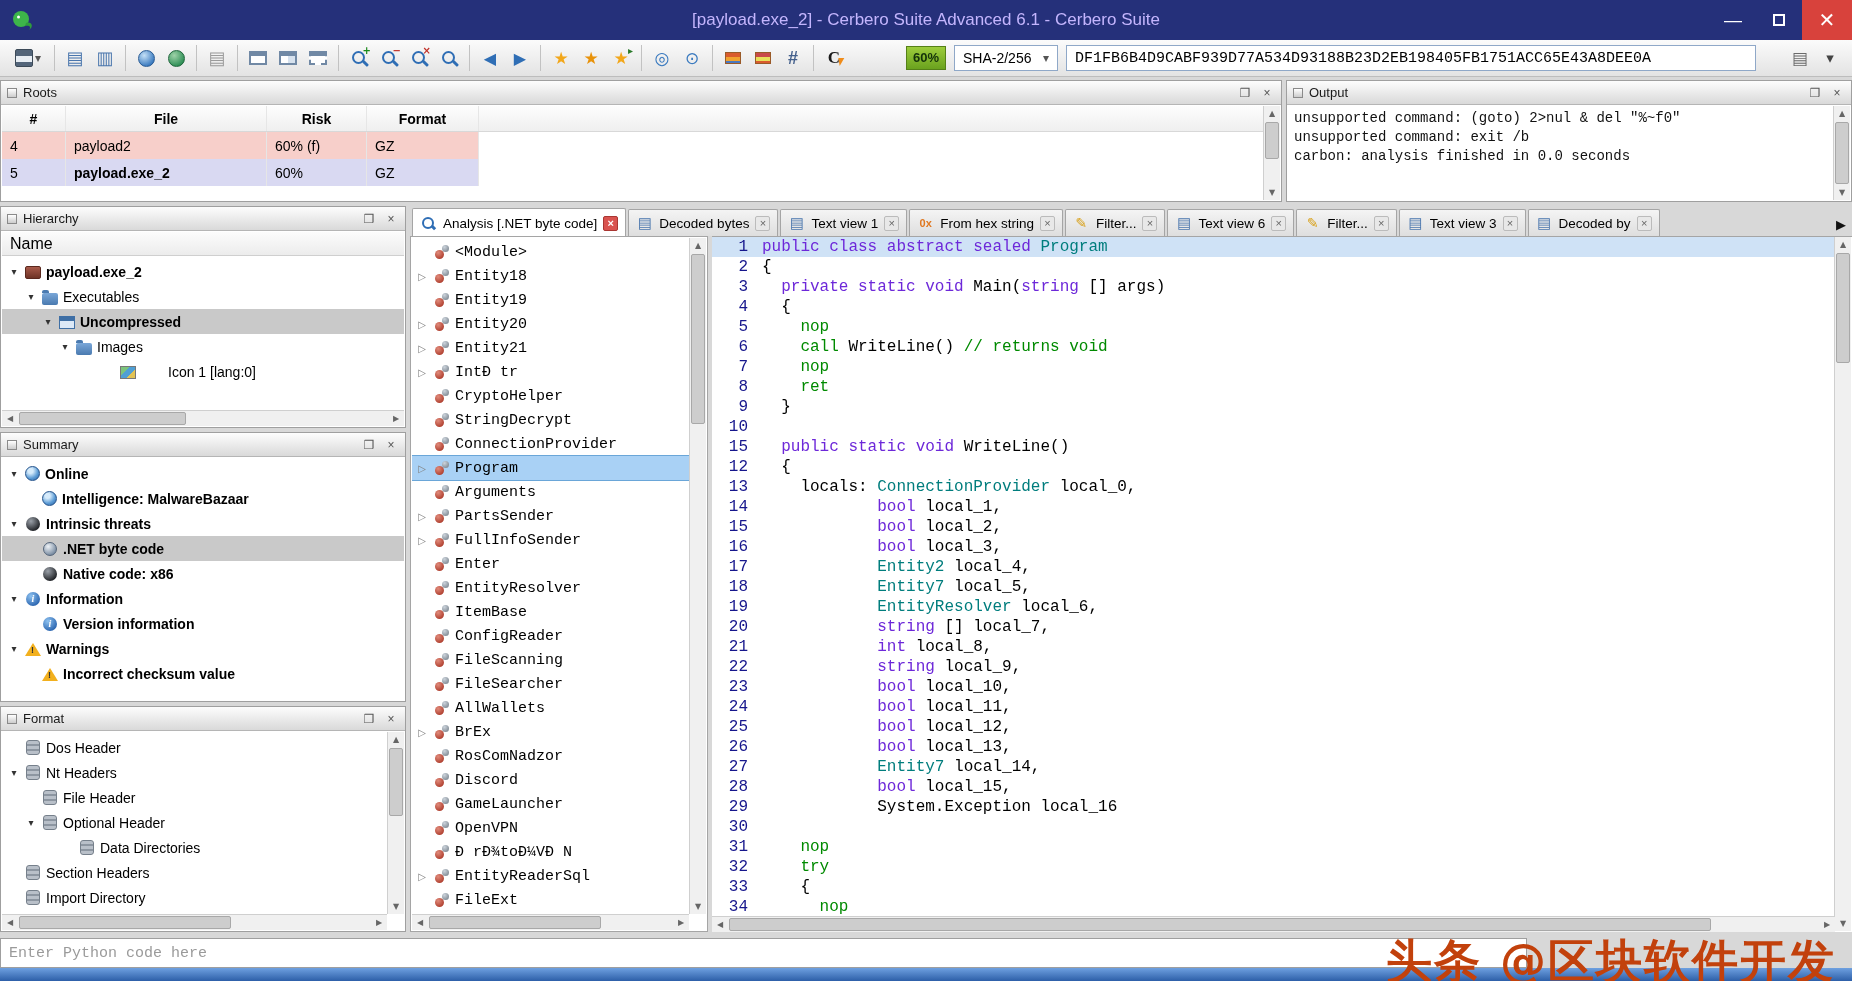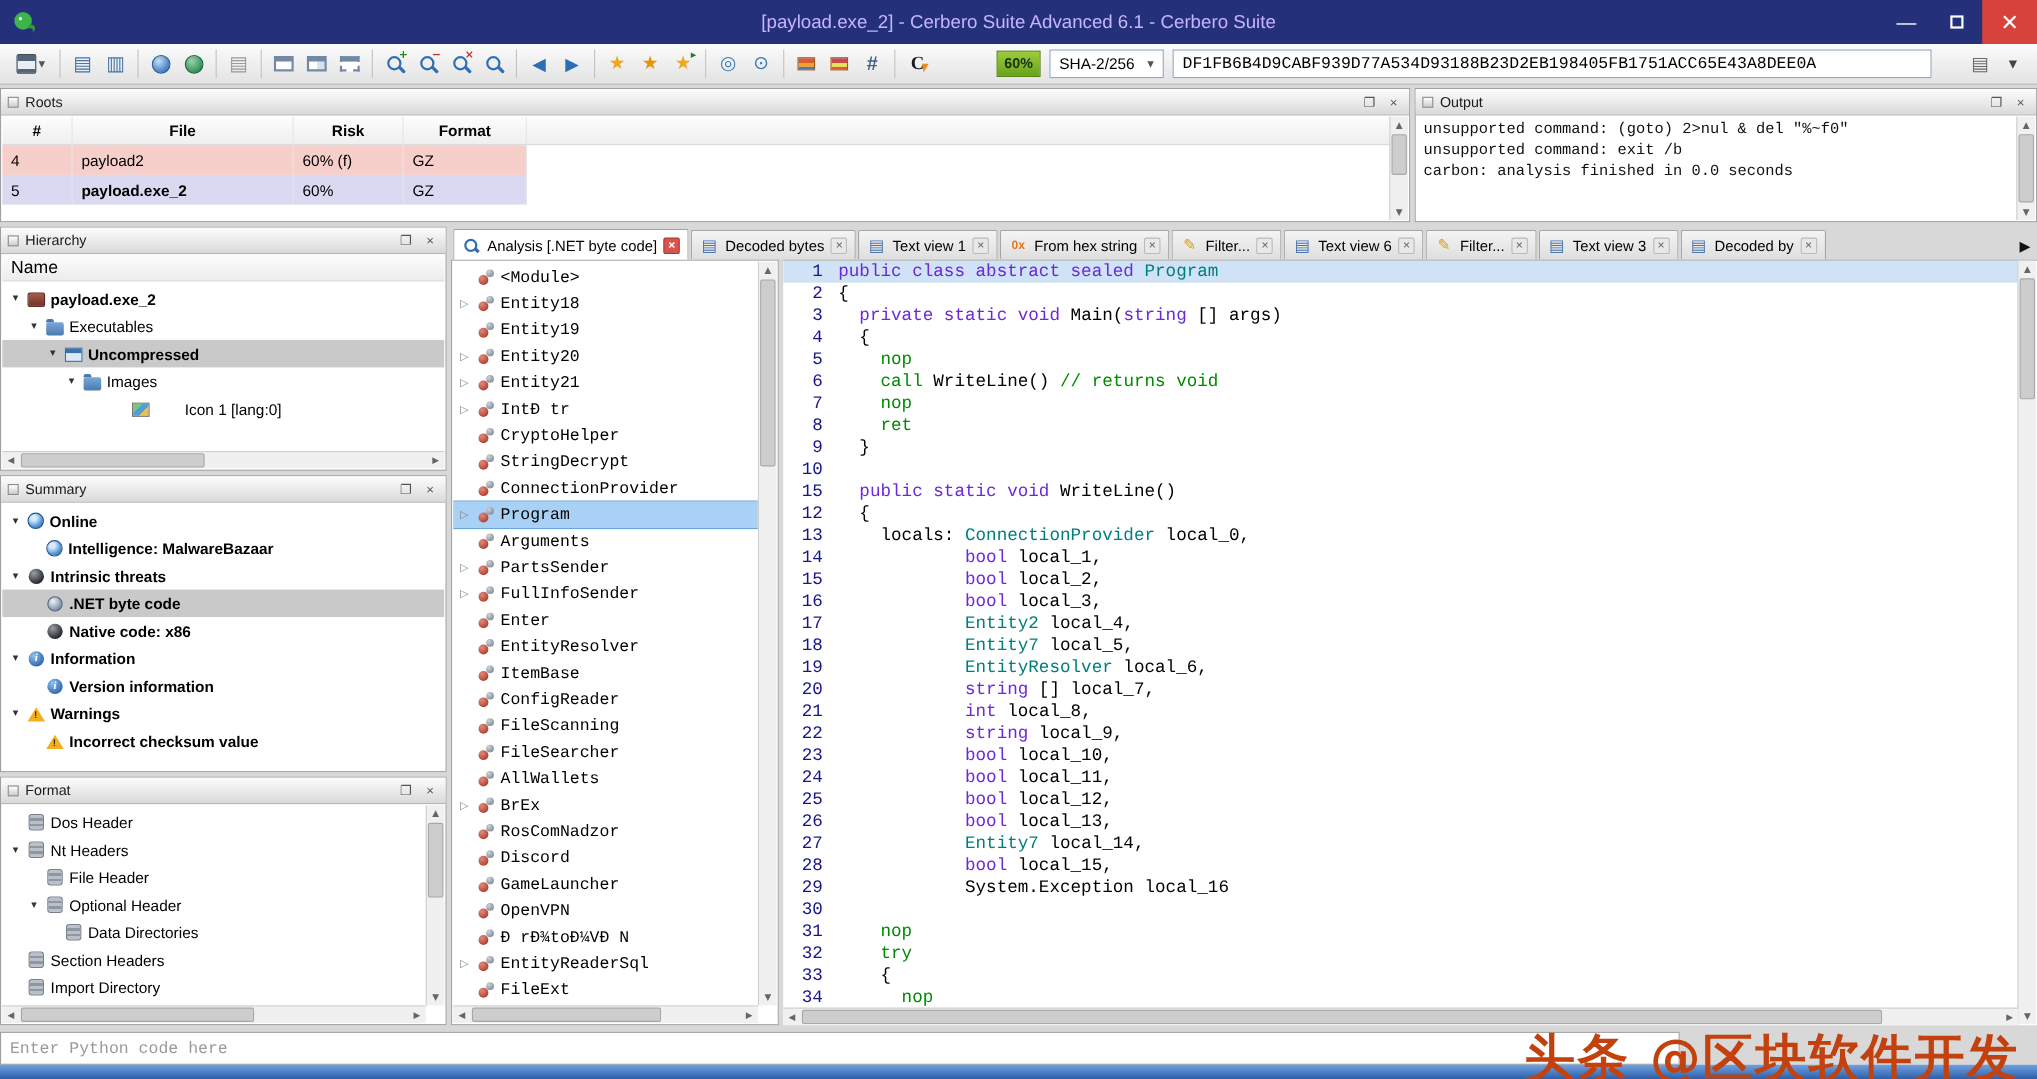--- a/index.html
+++ b/index.html
@@ -437,21 +437,21 @@
       <div class="trow" style="padding-left: 23px;">
         <span class="arrow"></span>
         <span class="ti ti-db"></span>
         <span class="tlabel">File Header</span>
       </div>
       <div class="trow" style="padding-left: 23px;">
         <span class="arrow">▾</span>
         <span class="ti ti-db"></span>
         <span class="tlabel">Optional Header</span>
       </div>
-      <div class="trow" style="padding-left: 40px;">
+      <div class="trow" style="padding-left: 60px;">
         <span class="arrow"></span>
         <span class="ti ti-db"></span>
         <span class="tlabel">Data Directories</span>
       </div>
       <div class="trow" style="padding-left: 6px;">
         <span class="arrow"></span>
         <span class="ti ti-db"></span>
         <span class="tlabel">Section Headers</span>
       </div>
       <div class="trow" style="padding-left: 6px;">

